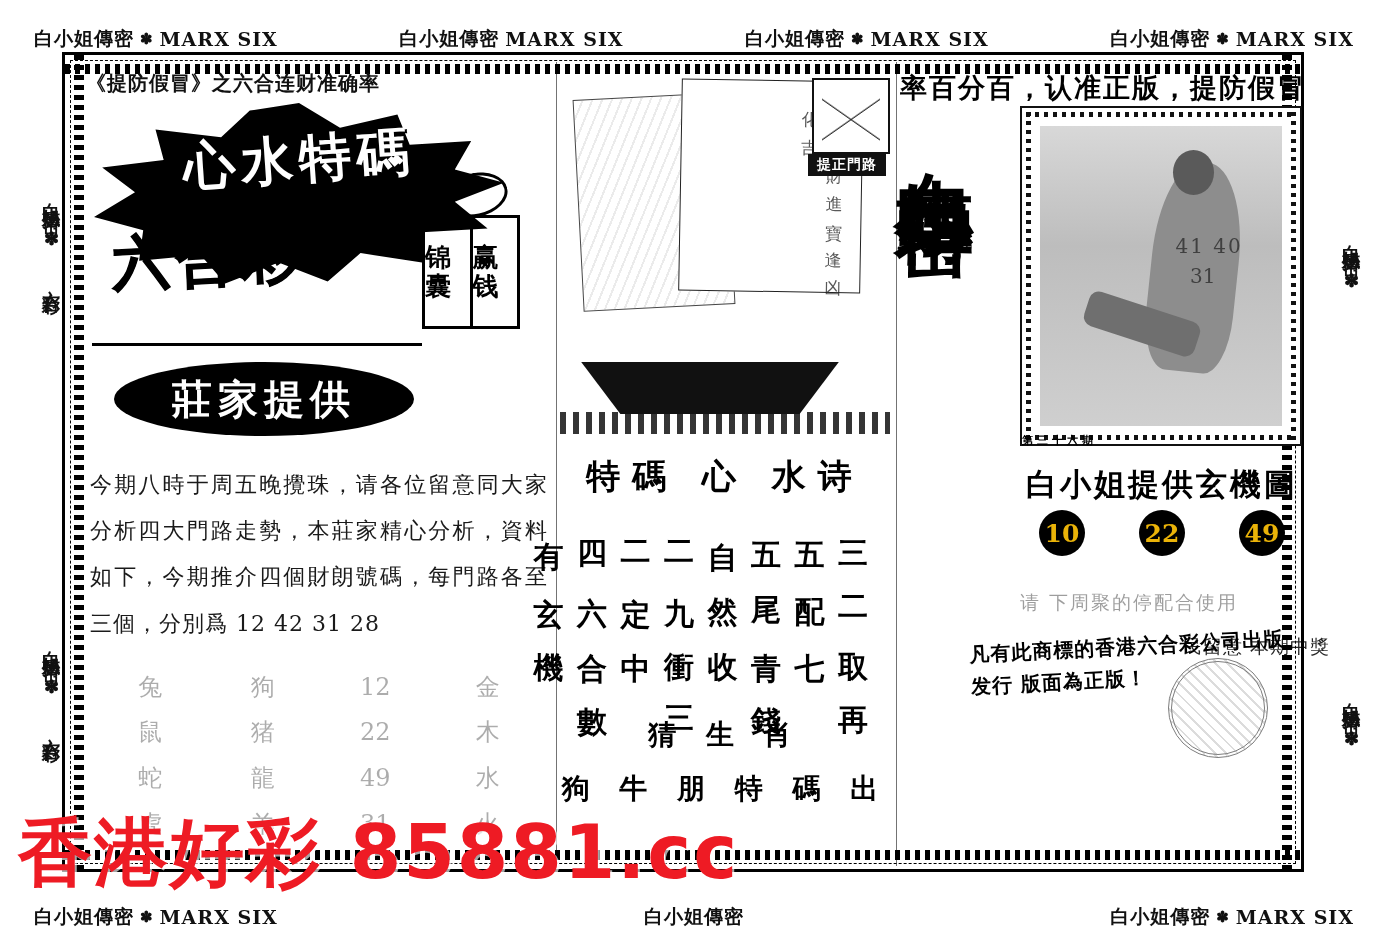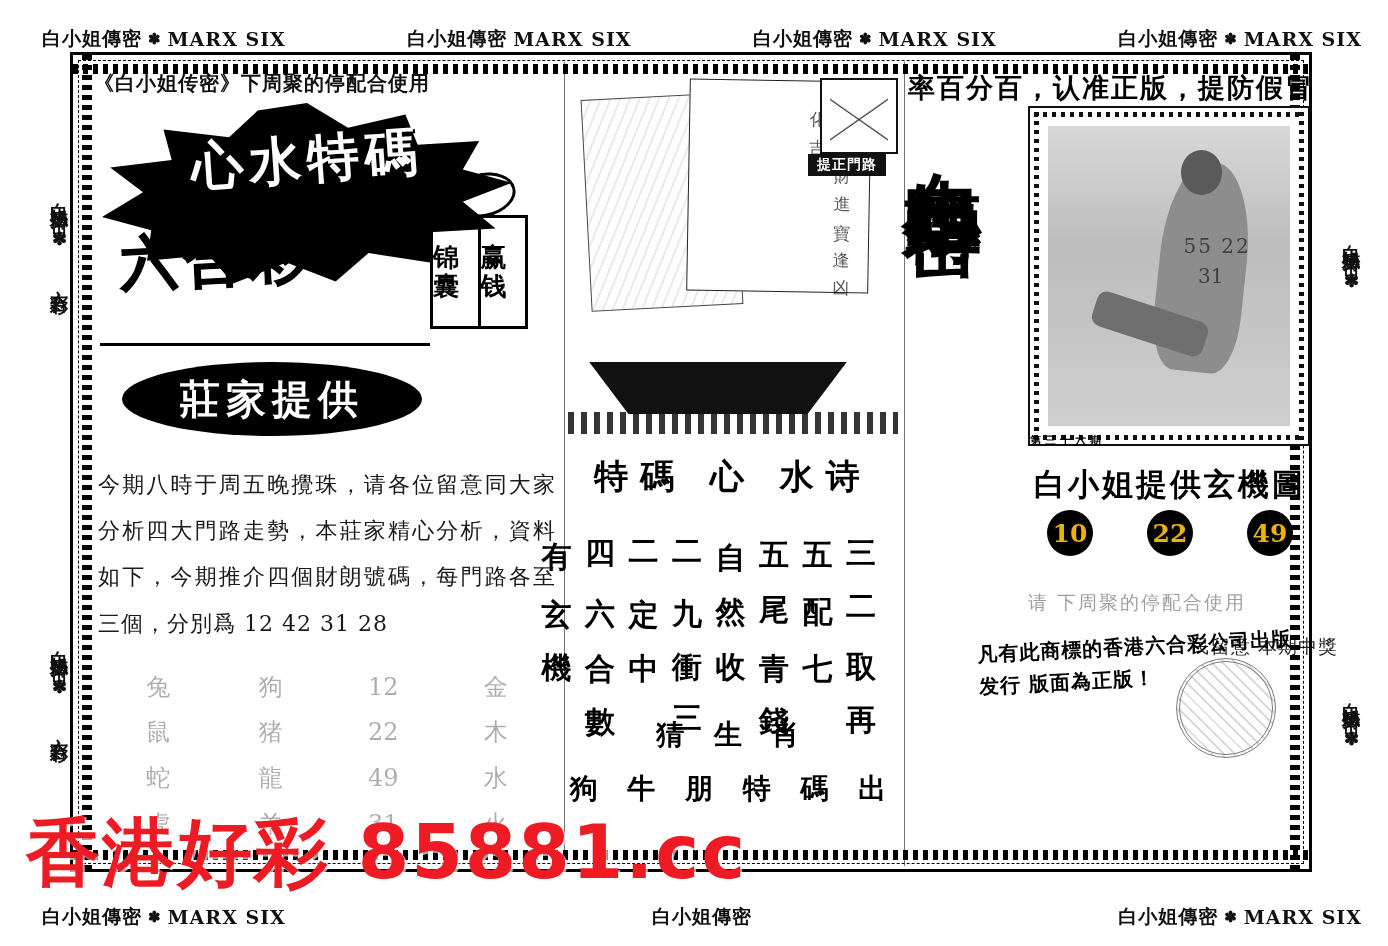--- a/index.html
+++ b/index.html
@@ -3,21 +3,21 @@
 <meta charset="utf-8">
 <style>
   html,body{margin:0;padding:0;}
   body{
     width:1388px;height:946px;
     background:#ffffff;
     font-family:"DejaVu Sans","Liberation Sans",sans-serif;
     overflow:hidden;
     position:relative;
   }
-  .page{position:absolute;inset:0;margin-left:8px;}
+  .page{position:absolute;inset:0;}
 
   
   .marquee{
     position:absolute;
     font-family:"DejaVu Serif","Liberation Serif",serif;
     color:#111;
     white-space:nowrap;
     letter-spacing:1px;
   }
   .marquee-top{
@@ -195,21 +195,21 @@
     position:absolute;right:0px;top:8px;width:74px;height:72px;
     border:2px solid #111;background:#fff;
   }
   .door-box .scribble{
     position:absolute;inset:8px;
     background:
       linear-gradient(35deg,transparent 45%,#333 46%,transparent 48%),
       linear-gradient(-35deg,transparent 45%,#333 46%,transparent 48%);
   }
   .door-label{
-    position:absolute;right:12px;top:84px;width:78px;height:22px;
+    position:absolute;right:4px;top:84px;width:78px;height:22px;
     background:#111;color:#fff;font-size:14px;font-weight:bold;
     display:flex;align-items:center;justify-content:center;letter-spacing:1px;
     font-family:"DejaVu Serif","Liberation Serif",serif;
   }
   .poem-title{
     margin-top:14px;text-align:center;
     font-family:"DejaVu Serif","Liberation Serif",serif;
     font-size:34px;font-weight:bold;letter-spacing:12px;
   }
   .poem-grid{
@@ -385,21 +385,21 @@
     <div class="frame-saw top"></div>
     <div class="frame-saw bottom"></div>
     <div class="frame-saw-v left"></div>
     <div class="frame-saw-v right"></div>
   </div>
 
   <div class="divider-v d1"></div>
   <div class="divider-v d2"></div>
 
   <div class="col col-left">
-    <div class="headline">《白小姐传密》下周聚的停配合使用</div>
+    <div class="headline">《提防假冒》之六合连财准确率</div>
 
     <div class="star-badge">
       <div class="star-shape"></div>
       <div class="star-text">心水特碼</div>
       <div class="liuhe">六合彩</div>
       <div class="brush-circle"></div>
       <div class="seal-box">
         <div class="cell">锦囊</div>
         <div class="cell">赢钱</div>
       </div>
@@ -469,21 +469,21 @@
     <div class="right-top-text">率百分百，认准正版，提防假冒</div>
 
     <div class="big-vertical">白小姐傳密</div>
 
     <div class="photo-box">
       <div class="photo-stamp"></div>
       <div class="photo-inner">
         <div class="photo-figure"></div>
         <div class="photo-head"></div>
         <div class="photo-leg"></div>
-        <div class="photo-num">55 22</div>
+        <div class="photo-num">41 40</div>
         <div class="photo-num2">31</div>
       </div>
       <div class="photo-caption">第三十六期</div>
     </div>
 
     <div class="xuanji-title">白小姐提供玄機圖</div>
 
     <div class="balls">
       <div class="ball">10</div>
       <div class="ball">22</div>

